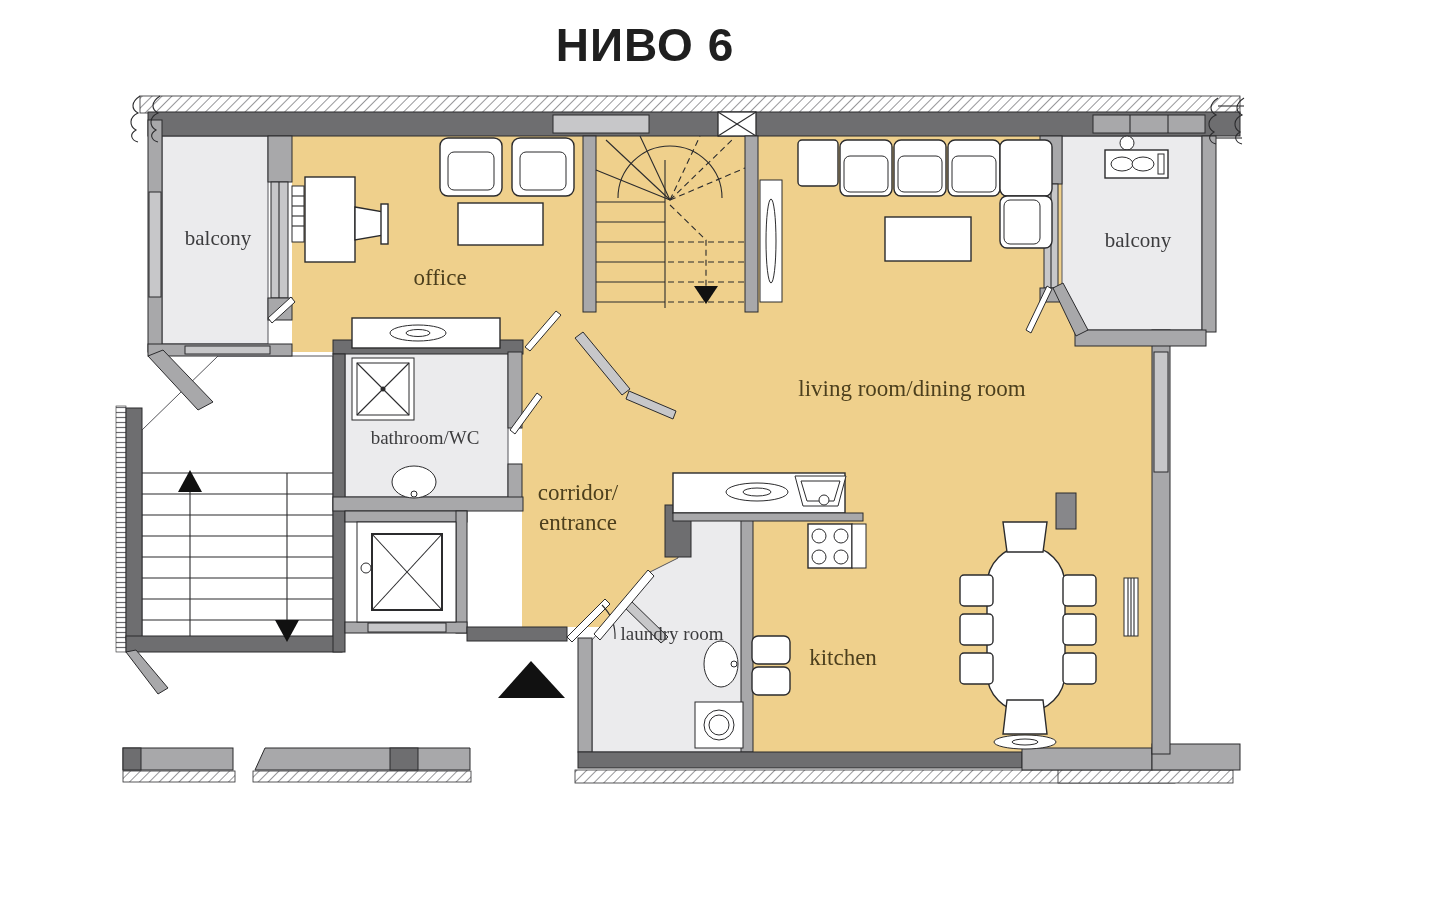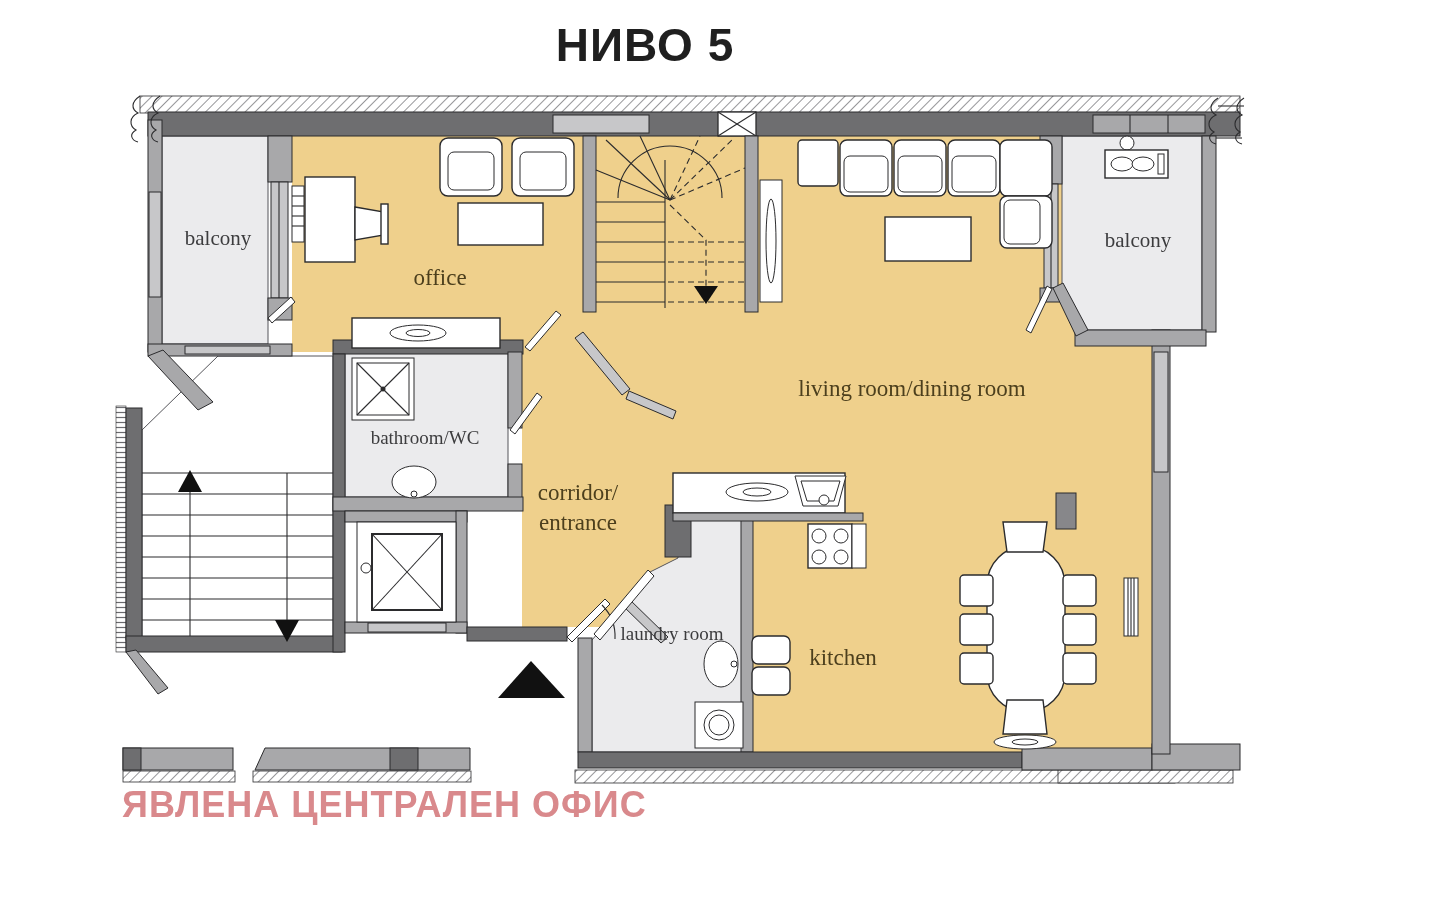--- a/index.html
+++ b/index.html
@@ -346,16 +346,15 @@
   <text class="tanlbl" x="440" y="285" text-anchor="middle">office</text>
   <text class="tanlbl" x="912" y="396" text-anchor="middle">living room/dining room</text>
   <text class="graylbl" x="1138" y="247" text-anchor="middle">balcony</text>
   <text class="smlbl" x="425" y="444" text-anchor="middle">bathroom/WC</text>
   <text class="tanlbl" x="578" y="500" text-anchor="middle">corridor/</text>
   <text class="tanlbl" x="578" y="530" text-anchor="middle">entrance</text>
   <text class="smlbl" x="672" y="640" text-anchor="middle">laundry room</text>
   <text class="tanlbl" x="843" y="665" text-anchor="middle">kitchen</text>
 </svg>
 
-<div class="title">НИВО 5</div>
-<div class="watermark">ЯВЛЕНА ЦЕНТРАЛЕН ОФИС</div>
+<div class="title">НИВО 6</div>
 
 </div>
 
 </body></html>

